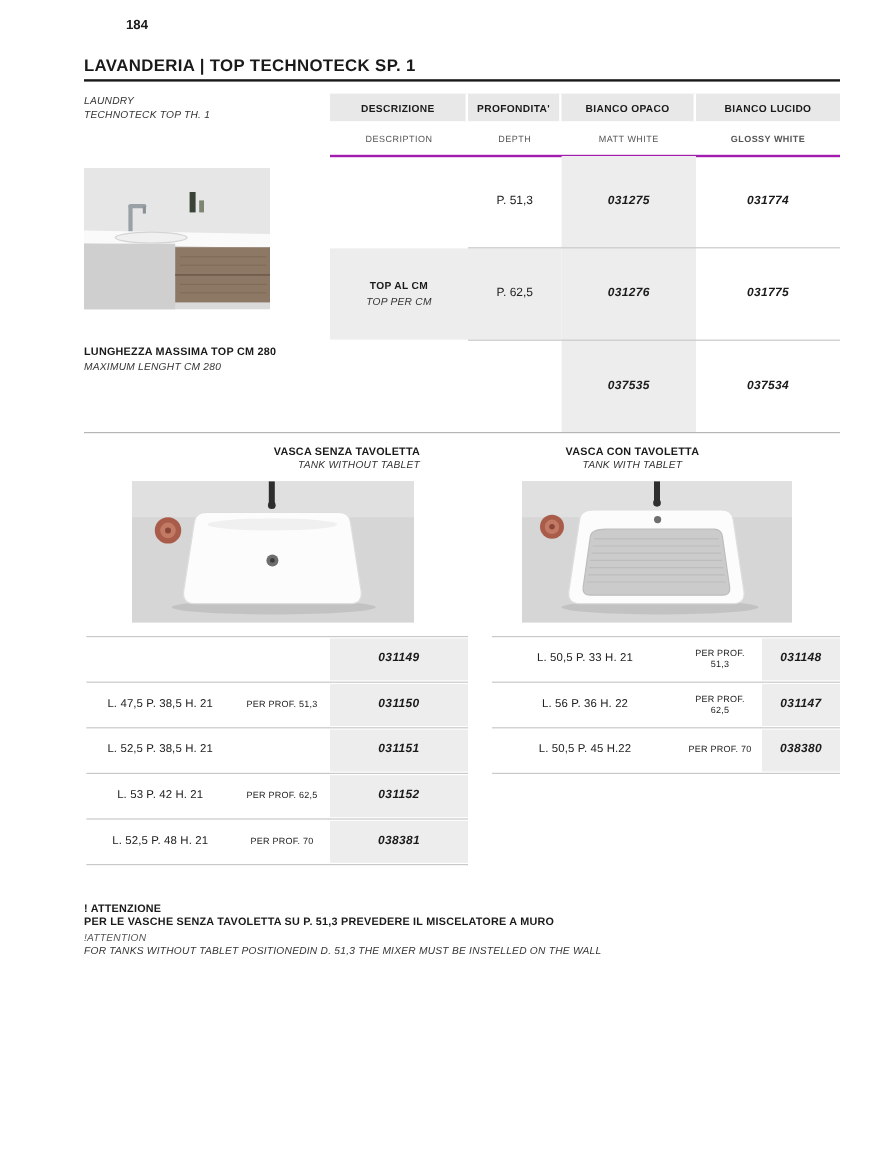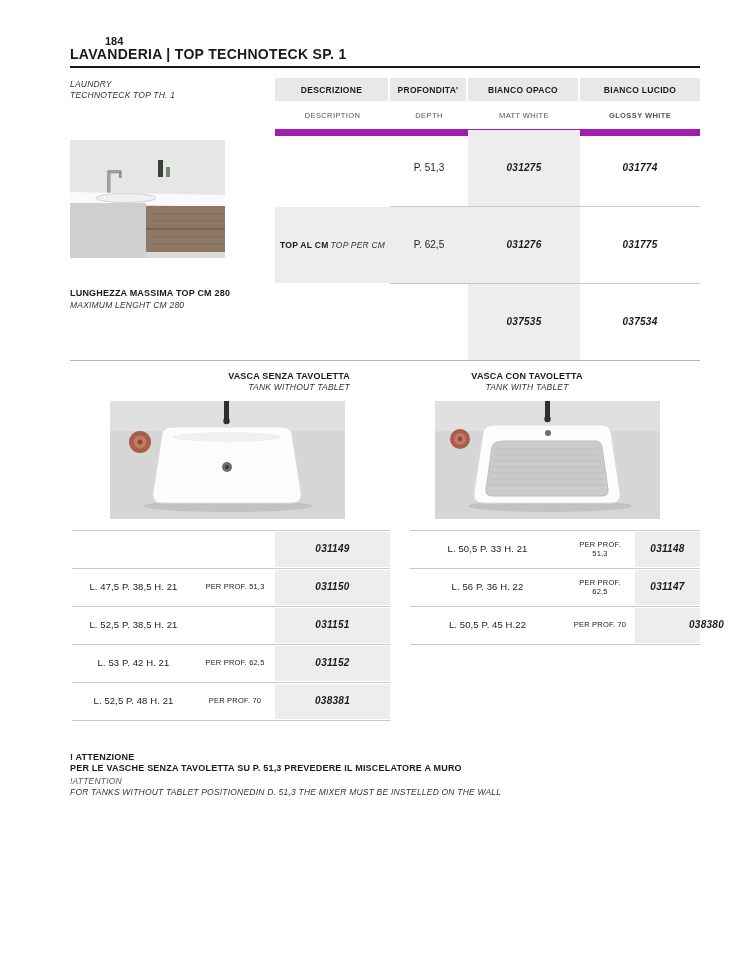--- a/index.html
+++ b/index.html
@@ -1,40 +1,40 @@
 <!DOCTYPE html>
 <html><head>
 <meta charset="utf-8">
 <style>
   html,body{margin:0;padding:0;background:#fff;}
   .page{position:relative;width:742px;height:959px;background:#ffffff;
         font-family:"Liberation Sans", sans-serif;color:#1a1a1a;overflow:hidden;}
   .abs{position:absolute;}
   .cell{position:absolute;display:flex;align-items:center;justify-content:center;
         text-align:center;line-height:1.25;}
-  .colflex{flex-direction:row;gap:2px;}
+  .colflex{flex-direction:column;gap:2px;}
   .hl{position:absolute;height:1px;background:#c9c9c9;}
   .shade{position:absolute;background:#ededed;}
-  .t-pnum{font-size:11px;font-weight:bold;margin-top:20px;}
+  .t-pnum{font-size:11px;font-weight:bold;}
   .t-title{font-size:14px;font-weight:bold;letter-spacing:.3px;}
   .rule{height:2px;background:#1a1a1a;}
   .t-ital-sm{font-style:italic;font-size:8.5px;color:#333;letter-spacing:.2px;}
   .t-h-it{font-size:8.5px;font-weight:bold;letter-spacing:.3px;}
   .t-h-en{font-size:7.5px;color:#555;letter-spacing:.4px;}
   .t-code{font-size:10px;font-weight:bold;font-style:italic;letter-spacing:.3px;}
   .t-depth{font-size:10px;color:#222;}
   .t-dim{font-size:9.5px;color:#222;letter-spacing:.1px;}
   .t-prof{font-size:7.5px;color:#222;letter-spacing:.2px;}
   .t-bold-sm{font-size:9px;font-weight:bold;letter-spacing:.2px;}
   .hband{display:flex;}
   .hband .hc{box-sizing:border-box;display:flex;align-items:center;justify-content:center;
              text-align:center;}
   .hband.gray .hc{background:#e8e8e8;border-right:2px solid #fff;}
   .hband.gray .hc:last-child{border-right:none;}
-  .hband.eng{border-bottom:7px solid #a21caf;}
+  .hband.eng{border-bottom:2px solid #a21caf;}
   .photo{position:absolute;}
   .photo svg{display:block;}
 </style>
 </head>
 <body>
 
 <div class="page">
 
   <div class="abs t-pnum" style="left:105px;top:15px;">184</div>
   <div class="abs t-title" style="left:70px;top:46px;">LAVANDERIA | TOP TECHNOTECK SP. 1</div>
@@ -215,20 +215,20 @@
   <div class="cell t-dim" style="left:410px;top:530px;width:155px;height:38px;">L. 50,5 P. 33 H. 21</div>
   <div class="cell t-prof" style="left:565px;top:530px;width:70px;height:38px;padding:0 8px;box-sizing:border-box;">PER PROF. 51,3</div>
   <div class="cell t-code" style="left:635px;top:530px;width:65px;height:38px;">031148</div>
 
   <div class="cell t-dim" style="left:410px;top:568px;width:155px;height:38px;">L. 56 P. 36 H. 22</div>
   <div class="cell t-prof" style="left:565px;top:568px;width:70px;height:38px;padding:0 8px;box-sizing:border-box;">PER PROF. 62,5</div>
   <div class="cell t-code" style="left:635px;top:568px;width:65px;height:38px;">031147</div>
 
   <div class="cell t-dim" style="left:410px;top:606px;width:155px;height:38px;">L. 50,5 P. 45 H.22</div>
   <div class="cell t-prof" style="left:565px;top:606px;width:70px;height:38px;padding:0 8px;box-sizing:border-box;">PER PROF. 70</div>
-  <div class="cell t-code" style="left:635px;top:606px;width:65px;height:38px;padding-left:39px;">038380</div>
+  <div class="cell t-code" style="left:635px;top:606px;width:65px;height:38px;">038380</div>
 
   <div class="abs t-bold-sm" style="left:70px;top:752px;">! ATTENZIONE</div>
   <div class="abs t-bold-sm" style="left:70px;top:763px;">PER LE VASCHE SENZA TAVOLETTA SU P. 51,3 PREVEDERE IL MISCELATORE A MURO</div>
   <div class="abs t-ital-sm" style="left:70px;top:776px;color:#555;">!ATTENTION</div>
   <div class="abs t-ital-sm" style="left:70px;top:787px;">FOR TANKS WITHOUT TABLET POSITIONEDIN D. 51,3 THE MIXER MUST BE INSTELLED ON THE WALL</div>
 
 </div>
 
 </body></html>

